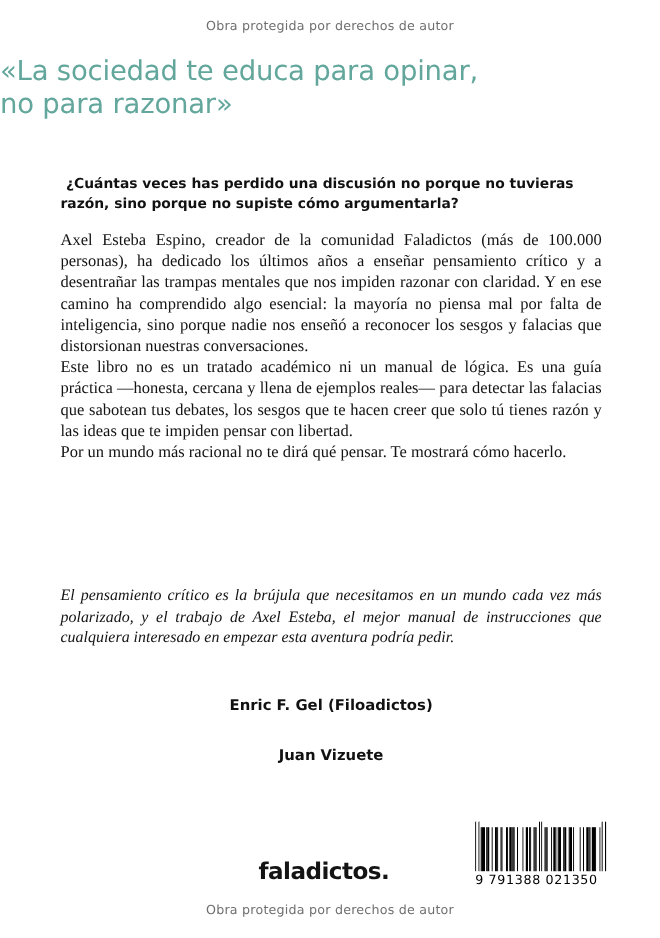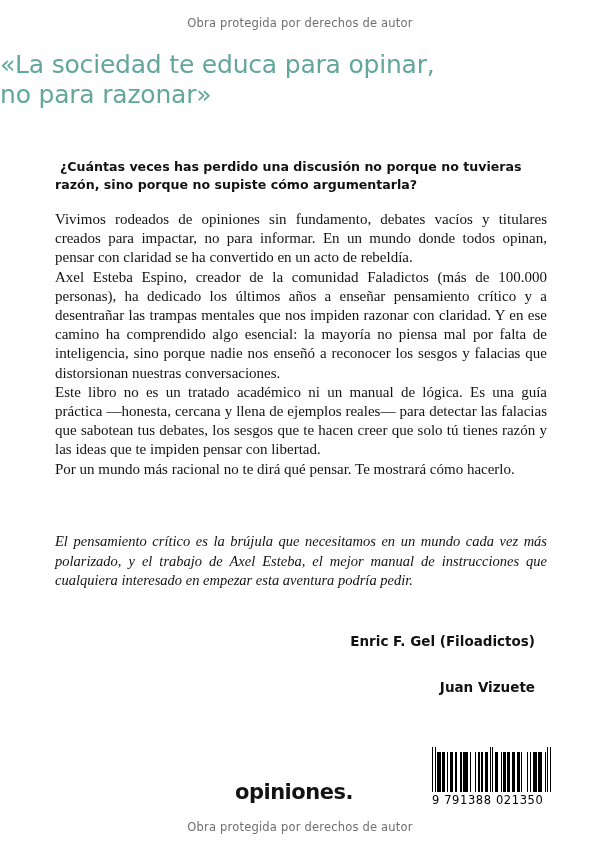--- a/index.html
+++ b/index.html
@@ -97,23 +97,23 @@
     font-size: 14.5px;
     line-height: 19.5px;
     text-align: justify;
     color: #131313;
     margin: 0;
   }
   .attribution {
     font-family: "DejaVu Sans", sans-serif;
     font-weight: bold;
     font-size: 13.5px;
-    text-align: right;
+    text-align: center;
     color: #111111;
-    margin: 12px;
+    margin: 0;
   }
   .t1-quote { margin-bottom: 0; }
   .t1-attr  { margin-top: 42px; }
   .t2-quote { margin-top: 38px; }
   .t2-attr  { margin-top: 30px; }
 
   
   .logo {
     position: absolute;
     left: 235px;
@@ -163,35 +163,34 @@
 
   <div class="headline">
     <span class="hl-line">«La sociedad te educa para opinar,</span>
     <span class="hl-line">no para razonar»</span>
   </div>
 
   <div class="content">
     <p class="lede">¿Cuántas veces has perdido una discusión no porque no tuvieras razón, sino porque no supiste cómo argumentarla?</p>
 
     <div class="body-copy">
-      <p>Vivimos rodeados de opiniones sin fundamento, debates vacíos y titulares creados para impactar, no para informar. En un mundo donde todos opinan, pensar con claridad se ha convertido en un acto de rebeldía.</p>
       <p>Axel Esteba Espino, creador de la comunidad Faladictos (más de 100.000 personas), ha dedicado los últimos años a enseñar pensamiento crítico y a desentrañar las trampas mentales que nos impiden razonar con claridad. Y en ese camino ha comprendido algo esencial: la mayoría no piensa mal por falta de inteligencia, sino porque nadie nos enseñó a reconocer los sesgos y falacias que distorsionan nuestras conversaciones.</p>
       <p>Este libro no es un tratado académico ni un manual de lógica. Es una guía práctica —honesta, cercana y llena de ejemplos reales— para detectar las falacias que sabotean tus debates, los sesgos que te hacen creer que solo tú tienes razón y las ideas que te impiden pensar con libertad.</p>
       <p>Por un mundo más racional no te dirá qué pensar. Te mostrará cómo hacerlo.</p>
     </div>
   </div>
 
   <div class="testimonials">
     <p class="quote t1-quote">El pensamiento crítico es la brújula que necesitamos en un mundo cada vez más polarizado, y el trabajo de Axel Esteba, el mejor manual de instrucciones que cualquiera interesado en empezar esta aventura podría pedir.</p>
     <p class="attribution t1-attr">Enric F. Gel (Filoadictos)</p>
 
     <p class="attribution t2-attr">Juan Vizuete</p>
   </div>
 
-  <div class="logo">opiniones.</div>
+  <div class="logo">faladictos.</div>
 
   <div class="barcode-block">
     <div class="barcode-bars" id="barcode-bars">
         <span class="" style="width:1.0526%"></span>
         <span class="gap" style="width:1.0526%"></span>
         <span class="" style="width:1.0526%"></span>
         <span class="gap" style="width:1.0526%"></span>
         <span class="short" style="width:1.0526%"></span>
         <span class="short" style="width:1.0526%"></span>
         <span class="short" style="width:1.0526%"></span>

